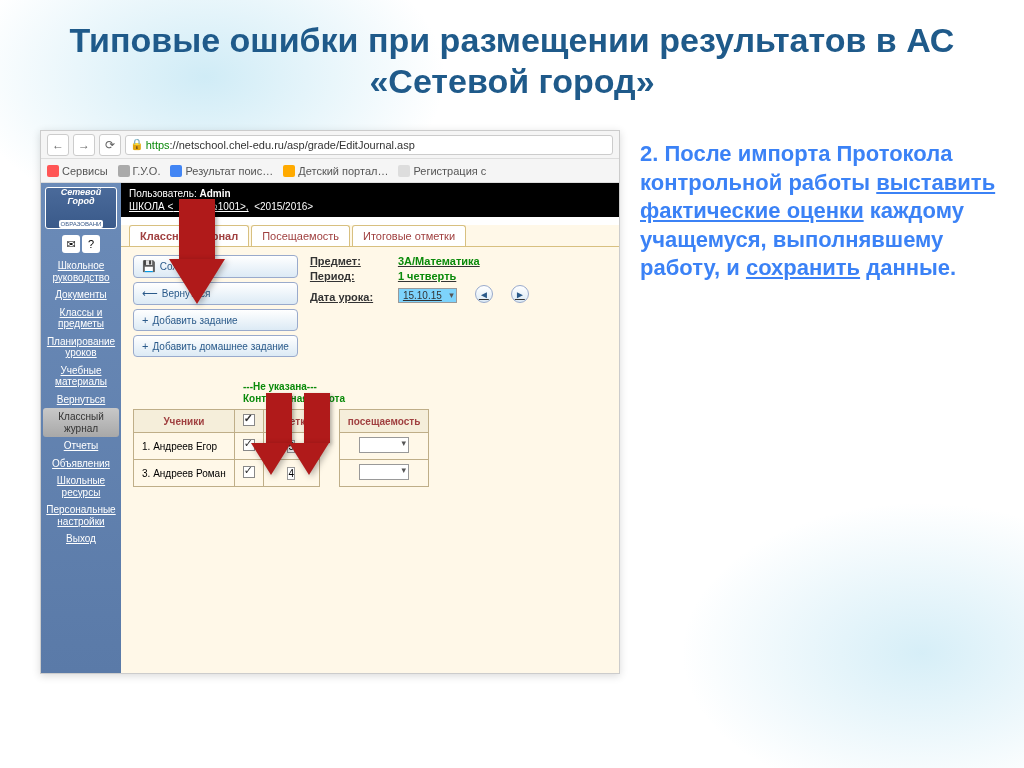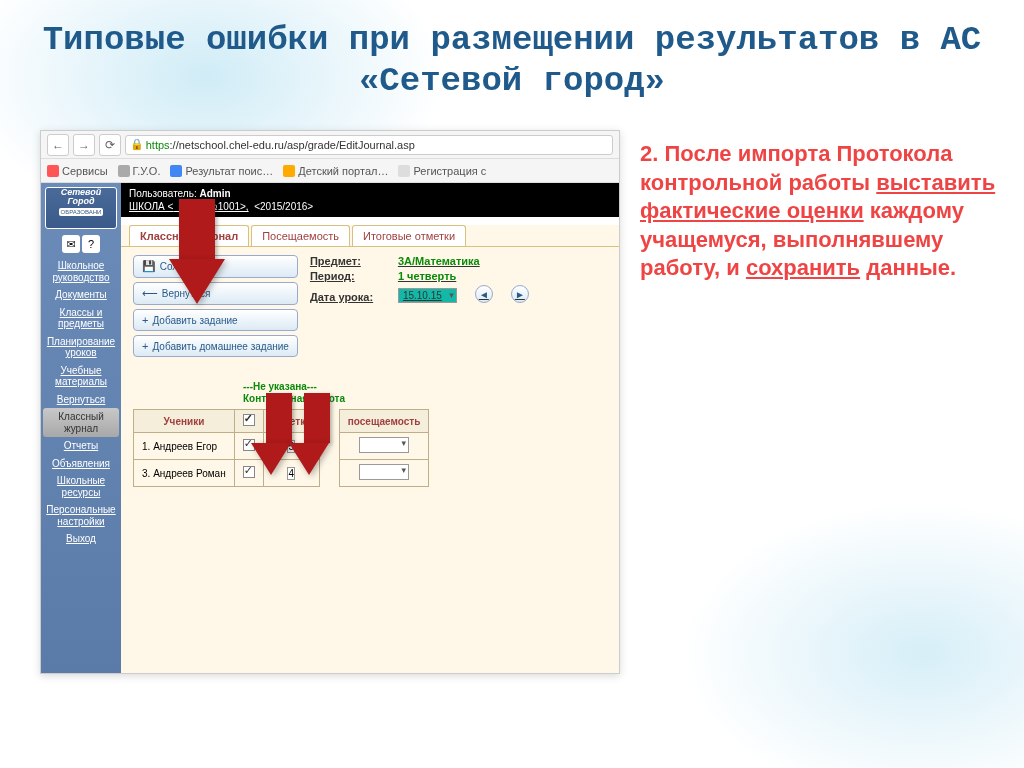--- a/index.html
+++ b/index.html
@@ -1,29 +1,29 @@
 <!DOCTYPE html>
 <html><head>
 <meta charset="utf-8">
 <style>
 * { box-sizing: border-box; margin: 0; padding: 0; }
 body { width: 1024px; height: 768px; overflow: hidden; font-family: Arial, sans-serif; background: #fff; position: relative; }
 .bg-gradient { position: absolute; top: 0; left: 0; width: 1024px; height: 768px; background: radial-gradient(ellipse 400px 250px at 20% 10%, rgba(120,200,230,0.35), transparent 60%), radial-gradient(ellipse 400px 250px at 90% 85%, rgba(120,200,230,0.3), transparent 60%), #fff; }
-.slide-title { position: absolute; top: 20px; left: 0; width: 1024px; text-align: center; font-size: 34px; font-weight: bold; color: #1f5a8a; font-family: Liberation Mono, monospace; line-height: 1.2; }
+.slide-title { position: absolute; top: 20px; left: 0; width: 1024px; text-align: center; font-size: 34px; font-weight: bold; color: #1f5a8a; font-family: Liberation Sans, sans-serif; line-height: 1.2; }
 .browser { position: absolute; top: 130px; left: 40px; width: 580px; background: #fff; border: 1px solid #ccc; box-shadow: 0 2px 8px rgba(0,0,0,0.15); }
 .addr-row { height: 28px; background: #f5f5f5; border-bottom: 1px solid #ddd; display: flex; align-items: center; padding: 0 6px; gap: 4px; }
 .nav-btn { width: 22px; height: 22px; border: 1px solid #ccc; background: #fff; border-radius: 3px; display: flex; align-items: center; justify-content: center; font-size: 12px; color: #666; }
 .url-box { flex: 1; height: 20px; border: 1px solid #ccc; background: #fff; border-radius: 3px; display: flex; align-items: center; padding: 0 4px; font-size: 11px; color: #333; overflow: hidden; white-space: nowrap; }
 .url-box .https { color: #0a8a0a; }
 .bookmark-row { height: 24px; background: #f5f5f5; border-bottom: 1px solid #ddd; display: flex; align-items: center; padding: 0 6px; gap: 10px; font-size: 11px; color: #555; }
 .bm-item { display: flex; align-items: center; gap: 3px; white-space: nowrap; }
 .bm-icon { width: 12px; height: 12px; background: #ccc; border-radius: 2px; }
 .app-area { display: flex; background: #6b8bb8; }
 .sidebar { width: 80px; background: linear-gradient(#6b8bb8,#5a7aa8); display: flex; flex-direction: column; align-items: center; padding-top: 4px; }
-.logo { width: 72px; height: 42px; background: linear-gradient(#4a6a9a,#3a5a8a); border: 1px solid #fff; border-radius: 3px; color: #fff; font-size: 8px; display: flex; flex-direction: column; align-items: center; justify-content: flex-start; text-align: center; margin-bottom: 4px; }
+.logo { width: 72px; height: 42px; background: linear-gradient(#4a6a9a,#3a5a8a); border: 1px solid #fff; border-radius: 3px; color: #fff; font-size: 8px; display: flex; flex-direction: column; align-items: center; justify-content: space-between; text-align: center; margin-bottom: 4px; }
 .logo-top { font-style: italic; font-weight: bold; font-size: 9px; line-height: 1; }
 .logo-sub { background: #fff; color: #3a5a8a; font-size: 6px; padding: 1px 2px; border-radius: 2px; margin-top: 2px; }
 .icon-row { display: flex; gap: 2px; margin: 2px 0 4px 0; }
 .icon-sm { width: 18px; height: 18px; background: #fff; border-radius: 3px; display: flex; align-items: center; justify-content: center; font-size: 11px; }
 .side-link { width: 76px; color: #fff; font-size: 10px; text-align: center; padding: 3px 2px; line-height: 1.15; text-decoration: underline; }
 .side-link.active { background: linear-gradient(#c8c8c8,#a8a8a8); border-radius: 3px; text-decoration: none; color: #333; }
 .main-panel { flex: 1; background: #fff8e8; position: relative; min-height: 490px; }
 .user-bar { background: #000000; color: #fff; font-size: 10px; padding: 4px 8px; line-height: 1.3; }
 .user-bar a { color: #fff; text-decoration: underline; }
 .white-strip { height: 8px; background: #fff; }
@@ -33,39 +33,39 @@
 .content { padding: 8px 12px; }
 .pg-title { font-size: 13px; font-weight: bold; color: #333; margin: 6px 0 10px 0; }
 .form-area { display: flex; gap: 12px; align-items: flex-start; }
 .btn-col { display: flex; flex-direction: column; gap: 4px; }
 .soft-btn { min-width: 100px; padding: 4px 8px; background: linear-gradient(#fff,#dceaf5); border: 1px solid #9ac; border-radius: 4px; font-size: 10px; color: #2a5a8a; display: flex; align-items: center; gap: 4px; text-align: left; }
 .soft-btn .bi { font-size: 11px; }
 .info-col { font-size: 11px; color: #333; }
 .info-row { display: flex; gap: 18px; margin-bottom: 3px; align-items: flex-end; text-decoration: underline; }
 .info-label { font-weight: bold; min-width: 70px; }
 .info-val { color: #0a8a0a; font-weight: bold; }
-.sel-date { border: 1px solid #999; background: #14b8a6; padding: 1px 14px 1px 4px; font-size: 10px; position: relative; }
+.sel-date { border: 1px solid #999; background: #7dd3fc; padding: 1px 14px 1px 4px; font-size: 10px; position: relative; }
 .sel-date::after { content: "▾"; position: absolute; right: 2px; font-size: 9px; color: #555; }
 .round-btn { width: 18px; height: 18px; border: 1px solid #9ac; border-radius: 50%; background: linear-gradient(#fff,#dceaf5); display: inline-flex; align-items: center; justify-content: center; font-size: 10px; color: #2a5a8a; }
 .mid-txt { font-size: 10px; color: #0a8a0a; font-weight: bold; margin: 24px 0 4px 110px; line-height: 1.2; }
 .grade-table { border-collapse: collapse; margin-top: 4px; }
 .grade-table th, .grade-table td { border: 1px solid #bfae88; padding: 4px 8px; font-size: 10px; background: #fff8e8; text-align: center; }
 .grade-table th { background: #f5eeda; color: #a04040; font-weight: bold; }
 .grade-table td.left { text-align: left; }
 .chk { width: 12px; height: 12px; border: 1px solid #888; background: #fff; display: inline-block; position: relative; }
 .chk.checked::after { content: "✓"; position: absolute; top: -3px; left: 0; font-size: 11px; color: #333; }
 .grade-in { width: 40px; height: 16px; border: 1px solid #999; background: #fff; text-align: center; font-size: 10px; }
 .att-sel { width: 50px; height: 16px; border: 1px solid #999; background: #fff; position: relative; display: inline-block; }
 .att-sel::after { content: "▾"; position: absolute; right: 2px; top: 0; font-size: 9px; color: #555; }
 .arrow-big { position: absolute; width: 56px; height: 110px; }
 .arrow-stem { width: 36px; height: 60px; background: #b01a1a; margin: 0 auto; box-shadow: 2px 2px 4px rgba(0,0,0,.3); }
 .arrow-head { width: 0; height: 0; border-left: 28px solid transparent; border-right: 28px solid transparent; border-top: 45px solid #b01a1a; filter: drop-shadow(2px 2px 3px rgba(0,0,0,.3)); }
 .arrow-small .arrow-stem { width: 26px; height: 50px; }
 .arrow-small .arrow-head { border-left-width: 20px; border-right-width: 20px; border-top-width: 32px; }
-.note { position: absolute; top: 140px; left: 640px; width: 360px; font-size: 22px; font-weight: bold; color: #ef4444; line-height: 1.3; }
+.note { position: absolute; top: 140px; left: 640px; width: 360px; font-size: 22px; font-weight: bold; color: #3b82f6; line-height: 1.3; }
 .note .u { text-decoration: underline; }
 .gap-col { width: 20px; border: none !important; background: transparent !important; }
 </style>
 </head>
 <body>
 <div class="bg-gradient"></div>
 
 <div class="slide-title">Типовые ошибки при размещении результатов в АС «Сетевой город»</div>
 
 <div class="browser">

